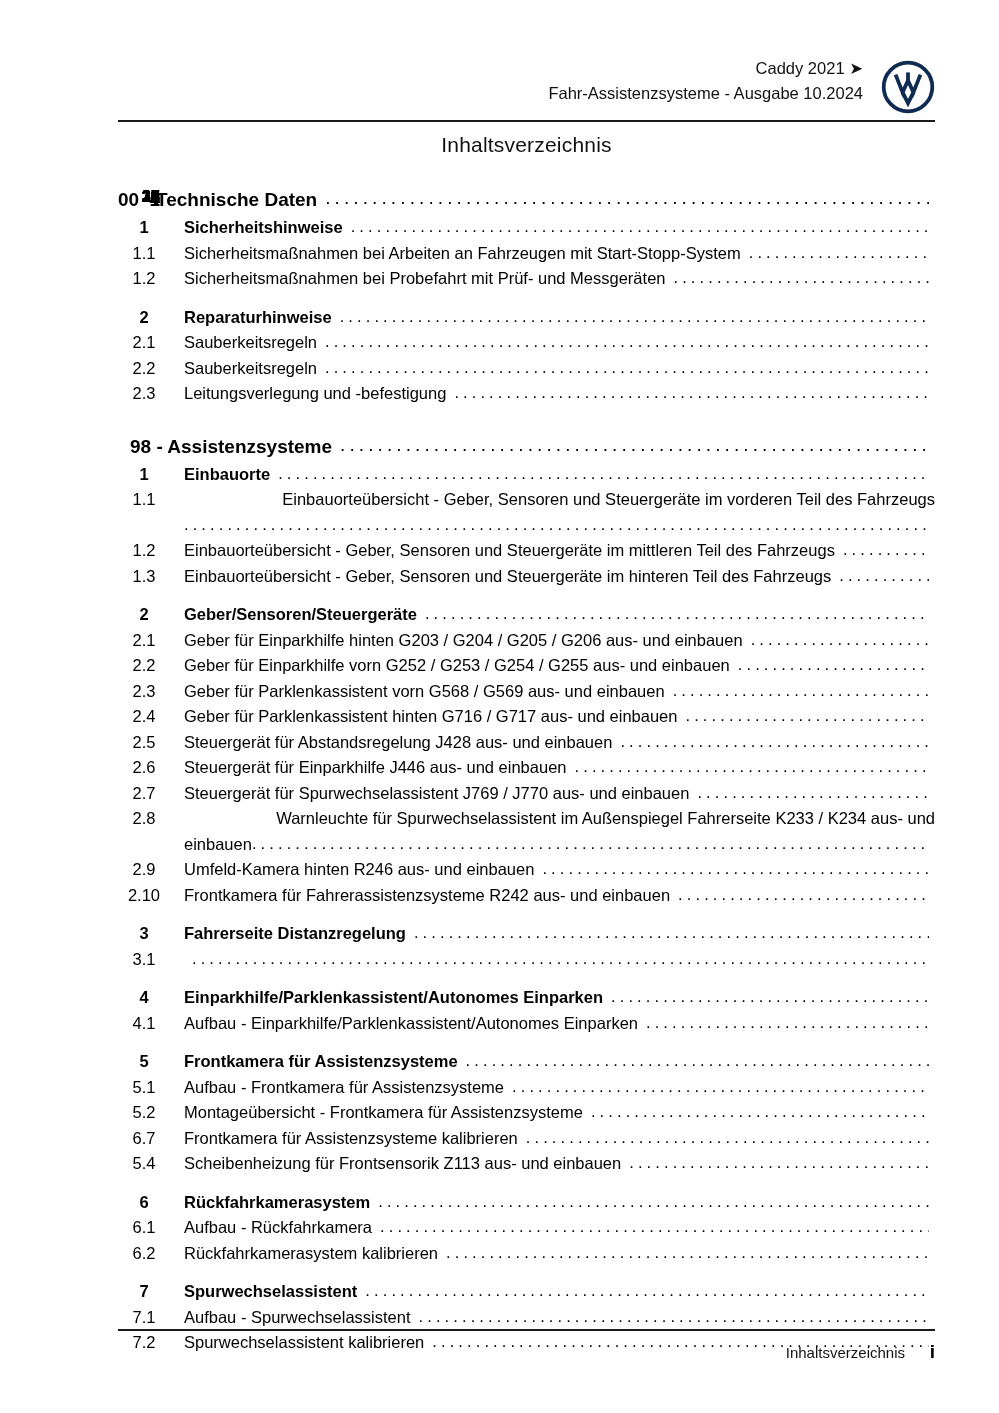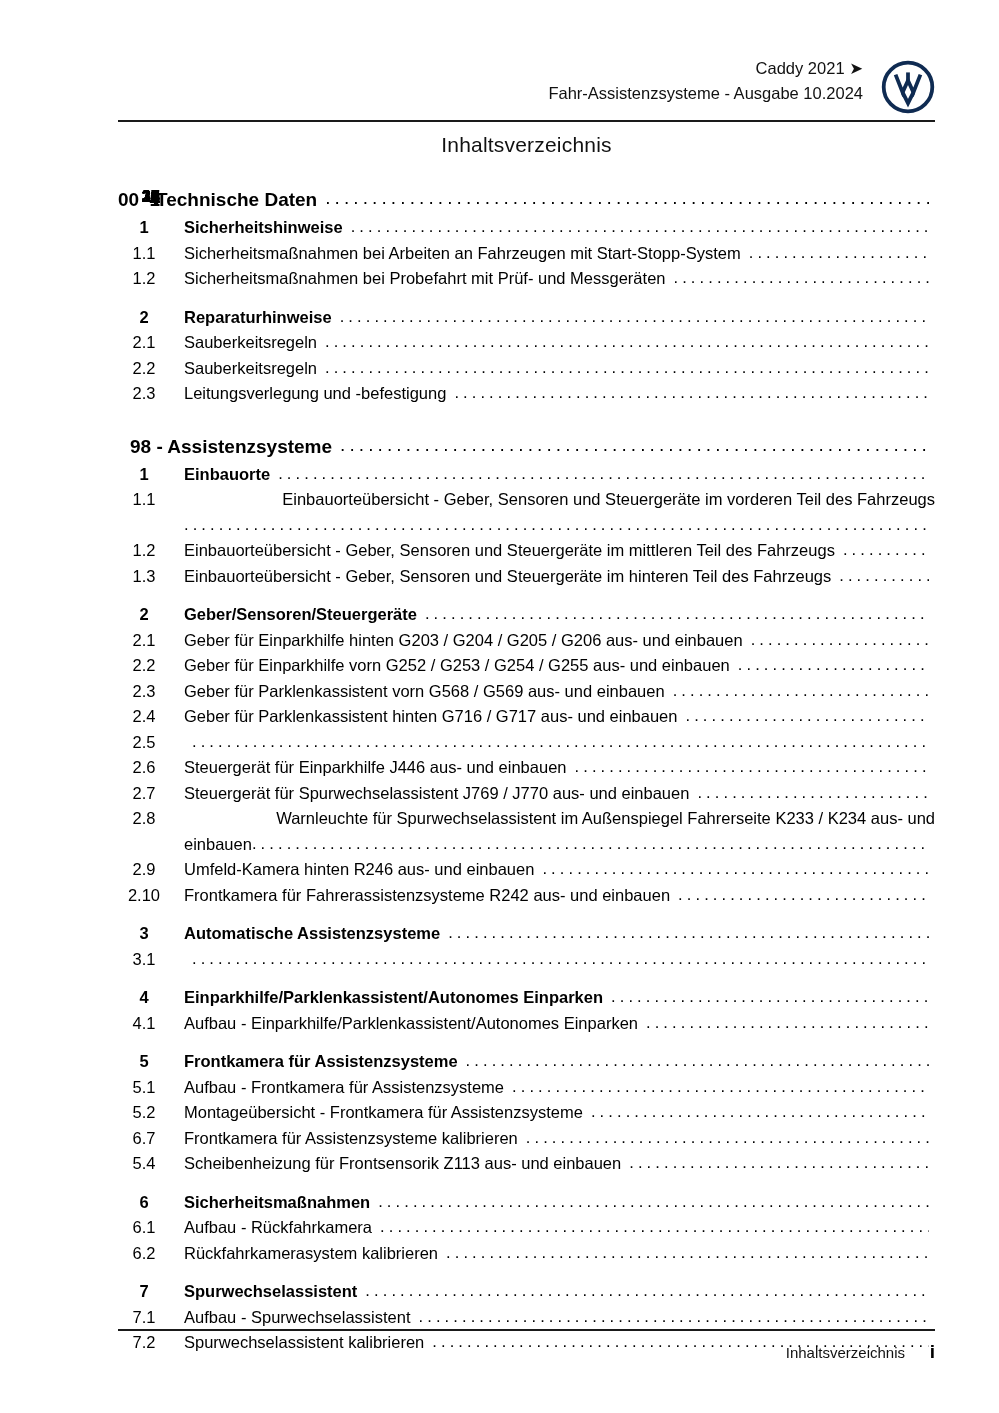--- a/index.html
+++ b/index.html
@@ -432,20 +432,21 @@
               <span class="label">Geber für Parklenkassistent hinten G716 / G717 aus- und einbauen</span>
               <span class="dots">................................................................................................................................................................................................................................................................................................................................................................................................................</span>
             </span>
           </span>
           <span class="page">11</span>
         </div>
         <div class="row lvl2">
           <span class="num">2.5</span>
           <span class="body">
             <span class="leader-line">
+              <span class="label">Steuergerät für Abstandsregelung J428 aus- und einbauen</span>
               <span class="dots">................................................................................................................................................................................................................................................................................................................................................................................................................</span>
             </span>
           </span>
           <span class="page">11</span>
         </div>
         <div class="row lvl2">
           <span class="num">2.6</span>
           <span class="body">
             <span class="leader-line">
               <span class="label">Steuergerät für Einparkhilfe J446 aus- und einbauen</span>
@@ -493,21 +494,21 @@
               <span class="dots">................................................................................................................................................................................................................................................................................................................................................................................................................</span>
             </span>
           </span>
           <span class="page">16</span>
         </div>
         <div class="group-gap"></div>
         <div class="row lvl1">
           <span class="num">3</span>
           <span class="body">
             <span class="leader-line">
-              <span class="label">Automatische Assistenzsysteme</span>
+              <span class="label">Fahrerseite Distanzregelung</span>
               <span class="dots">................................................................................................................................................................................................................................................................................................................................................................................................................</span>
             </span>
           </span>
           <span class="page">17</span>
         </div>
         <div class="row lvl2">
           <span class="num">3.1</span>
           <span class="body">
             <span class="leader-line">
               <span class="dots">................................................................................................................................................................................................................................................................................................................................................................................................................</span>
@@ -585,21 +586,21 @@
               <span class="dots">................................................................................................................................................................................................................................................................................................................................................................................................................</span>
             </span>
           </span>
           <span class="page">32</span>
         </div>
         <div class="group-gap"></div>
         <div class="row lvl1">
           <span class="num">6</span>
           <span class="body">
             <span class="leader-line">
-              <span class="label">Sicherheitsmaßnahmen</span>
+              <span class="label">Rückfahrkamerasystem</span>
               <span class="dots">................................................................................................................................................................................................................................................................................................................................................................................................................</span>
             </span>
           </span>
           <span class="page">33</span>
         </div>
         <div class="row lvl2">
           <span class="num">6.1</span>
           <span class="body">
             <span class="leader-line">
               <span class="label">Aufbau - Rückfahrkamera</span>

